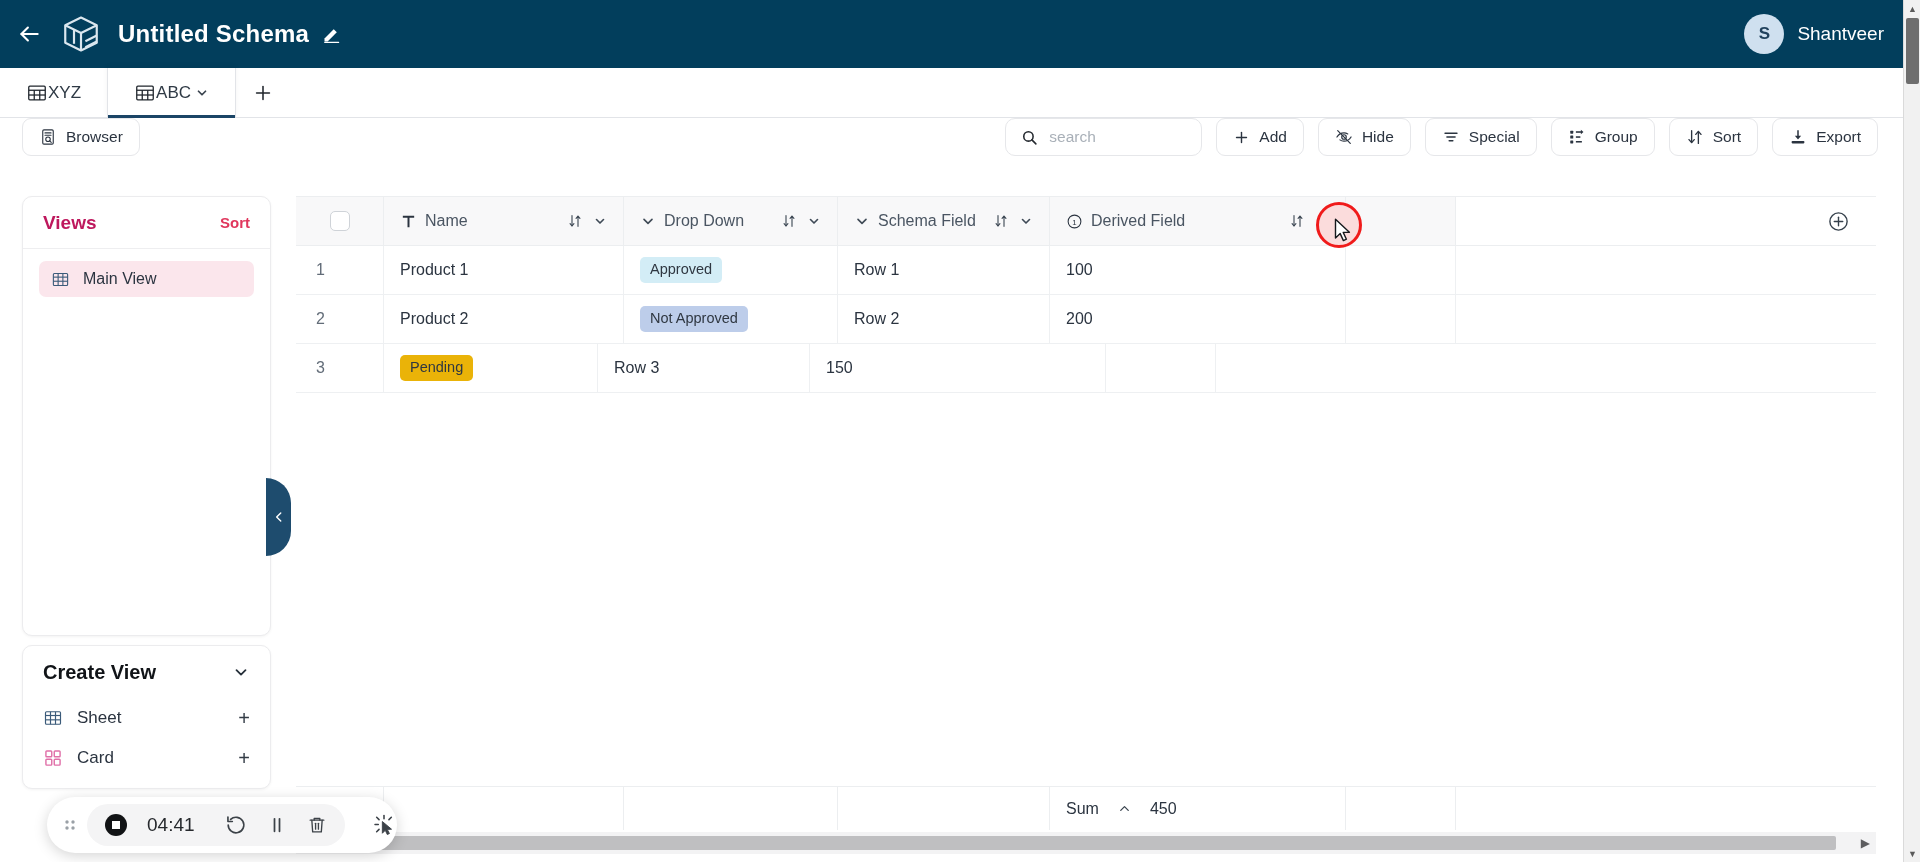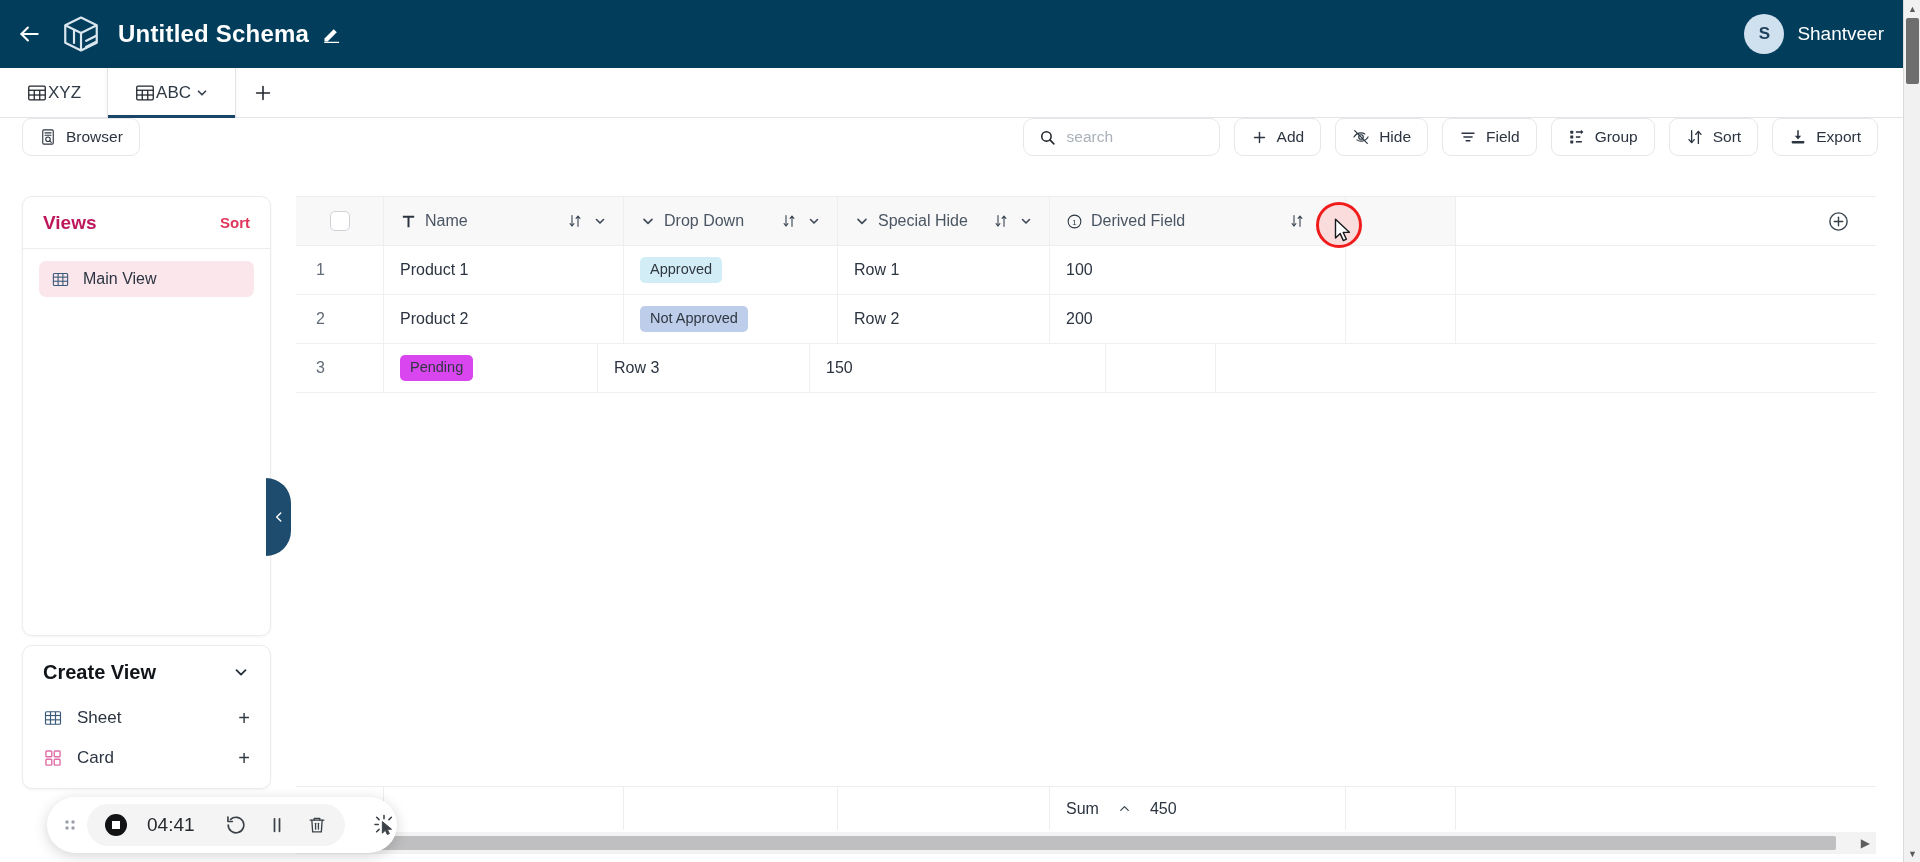--- a/index.html
+++ b/index.html
@@ -372,21 +372,21 @@
     </div>
 
     <div class="tb-btn">
       <span>
         <svg width="18" height="18" viewBox="0 0 24 24" fill="none" stroke="#2b3440" stroke-width="1.8" stroke-linecap="round">
             <line x1="4" y1="7" x2="20" y2="7"></line>
             <line x1="6.5" y1="12" x2="17.5" y2="12"></line>
             <line x1="9.5" y1="17" x2="14.5" y2="17"></line>
           </svg>
       </span>
-      <span>Field</span>
+      <span>Special</span>
     </div>
 
     <div class="tb-btn">
       <span>
         <svg width="18" height="18" viewBox="0 0 24 24" fill="#2b3440">
           <rect x="3" y="3.5" width="4" height="4" rx=".7"></rect>
           <rect x="3" y="10" width="4" height="4" rx=".7"></rect>
           <rect x="3" y="16.5" width="4" height="4" rx=".7"></rect>
           <path d="M10.5 4.3h7.2v2.1h-7.2z"></path>
           <path d="M17.2 2.4l3.4 2.9-3.4 2.9z"></path>
@@ -536,21 +536,21 @@
         </span>
       </span>
     </div>
 
     <div class="hcell col-sf">
       <span>
         <svg width="16" height="16" viewBox="0 0 24 24" fill="none" stroke="#3f4a56" stroke-width="2.4" stroke-linecap="round" stroke-linejoin="round">
             <polyline points="6 9.5 12 15.5 18 9.5"></polyline>
           </svg>
       </span>
-      <span>Special Hide</span>
+      <span>Schema Field</span>
       <span class="sorticon">
         <span>
           <svg width="16" height="16" viewBox="0 0 24 24" fill="none" stroke="#3f4a56" stroke-width="1.7" stroke-linecap="round" stroke-linejoin="round">
             <line x1="7.5" y1="4" x2="7.5" y2="19"></line>
               <polyline points="4.6 16 7.5 19.4 10.4 16"></polyline>
             <line x1="16.5" y1="20" x2="16.5" y2="5"></line>
               <polyline points="13.6 8 16.5 4.6 19.4 8"></polyline>
           </svg>
         </span>
         <span class="chev">
@@ -621,21 +621,21 @@
       </div>
       <div class="cell c-sf">Row 2</div>
       <div class="cell c-df">200</div>
       <div class="cell c-blank"></div>
       <div class="cell c-rest"></div>
     </div>
 
     <div class="grid-row">
       <div class="cell idx">3</div>
       <div class="cell c-dd">
-        <span class="badge" style="background:#d946ef">Pending</span>
+        <span class="badge" style="background:#eab308">Pending</span>
       </div>
       <div class="cell c-sf">Row 3</div>
       <div class="cell c-df">150</div>
       <div class="cell c-blank"></div>
       <div class="cell c-rest"></div>
     </div>
   </div>
 </div>
 
 <div class="grid-footer">

